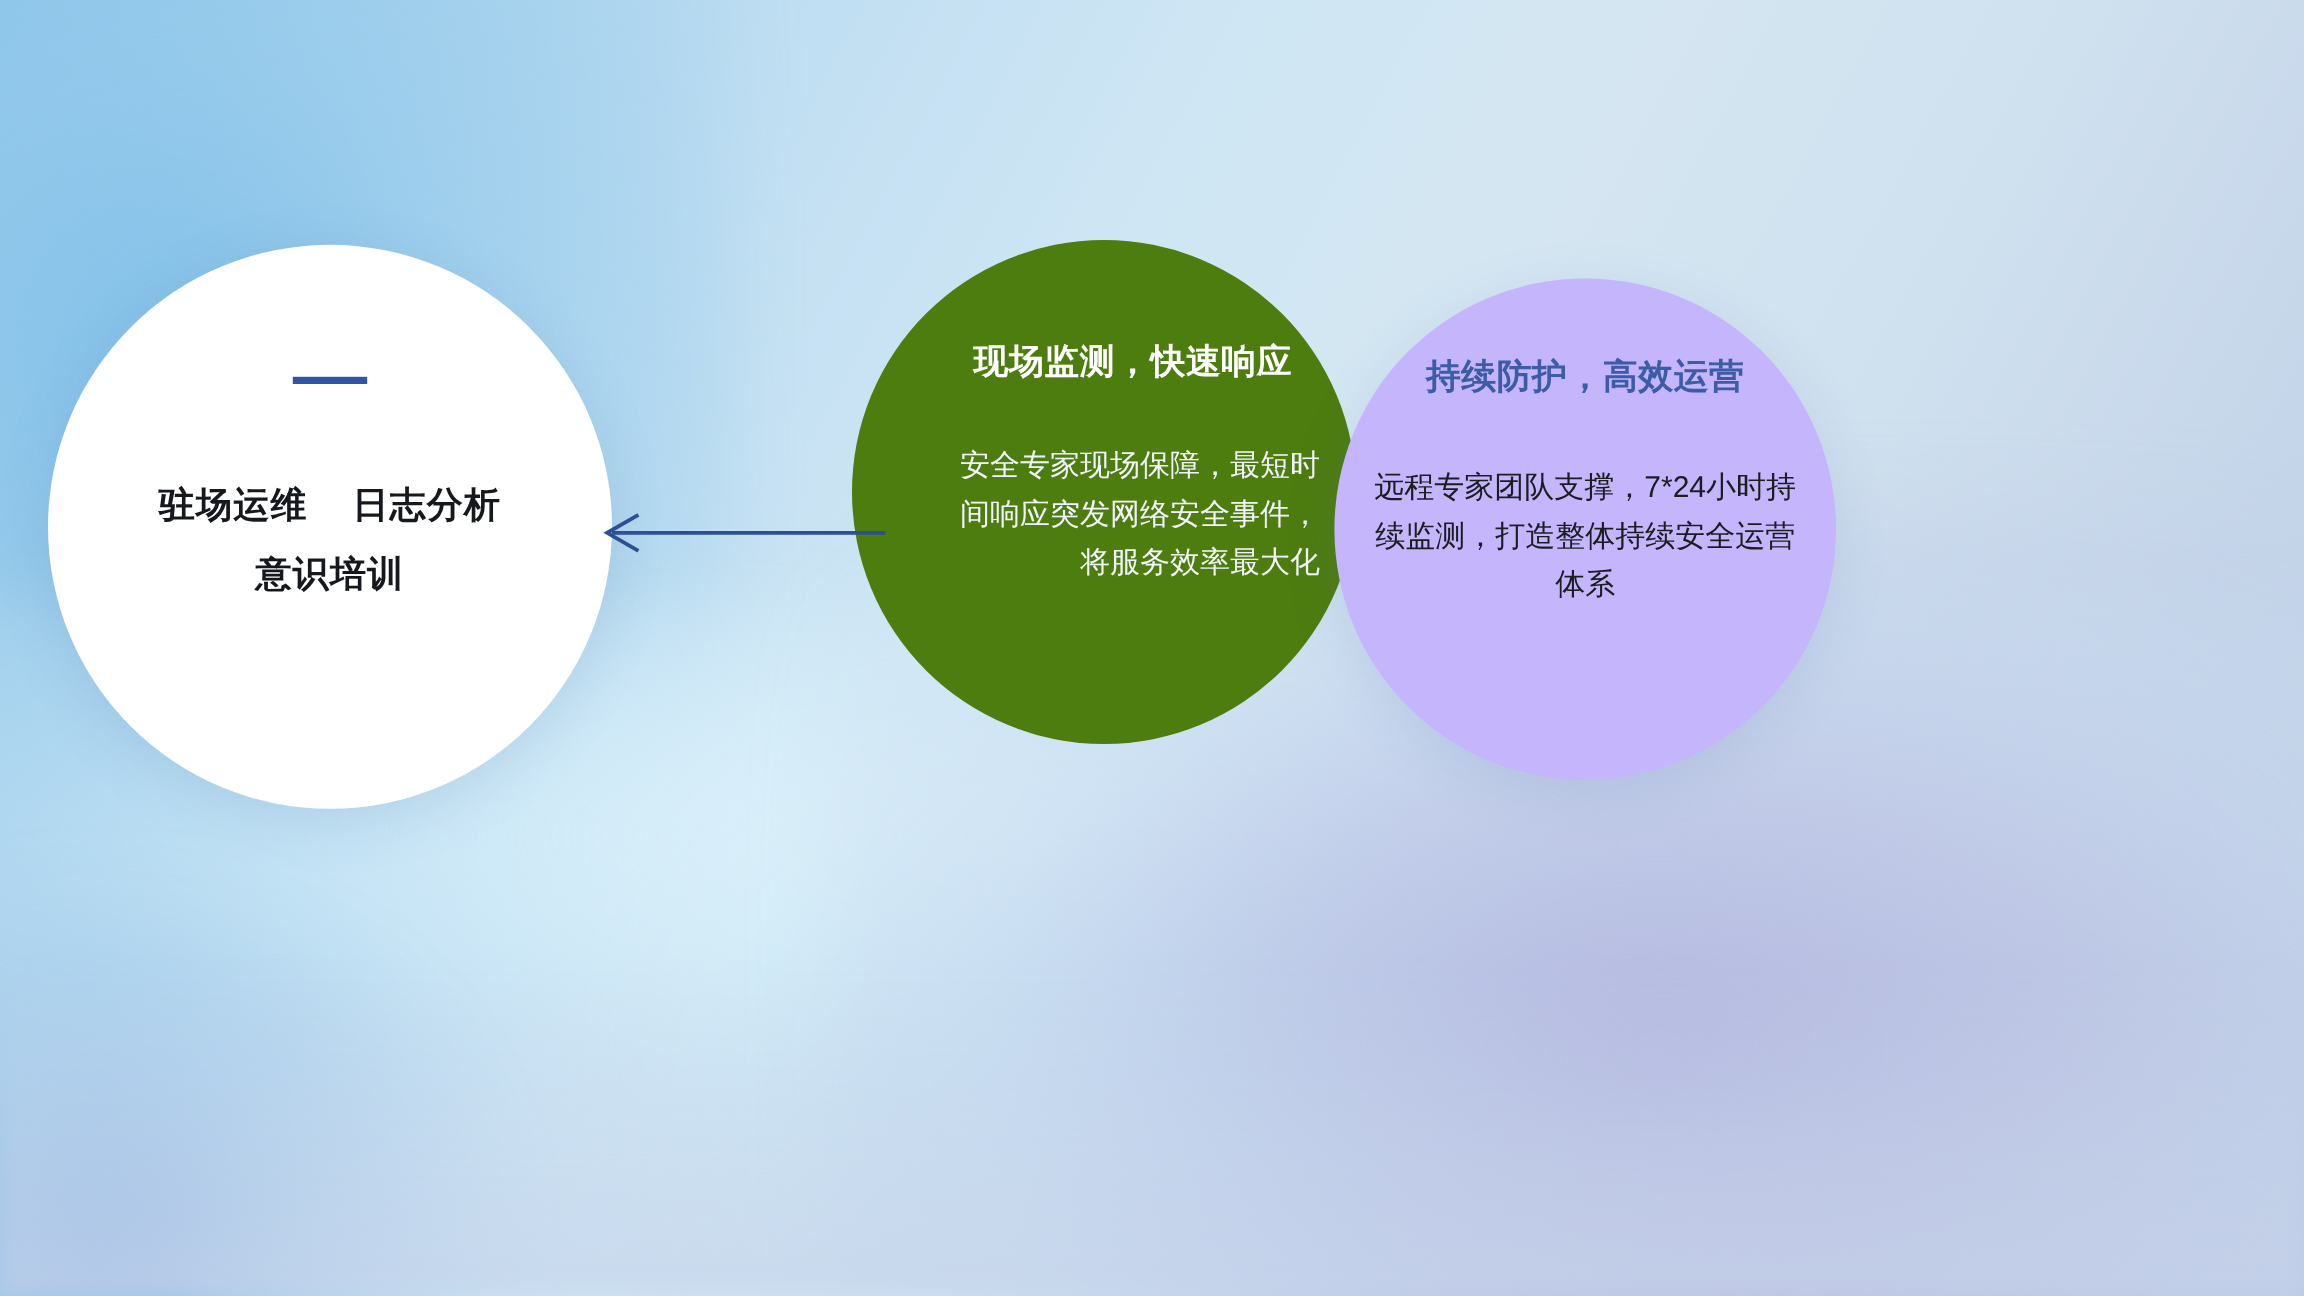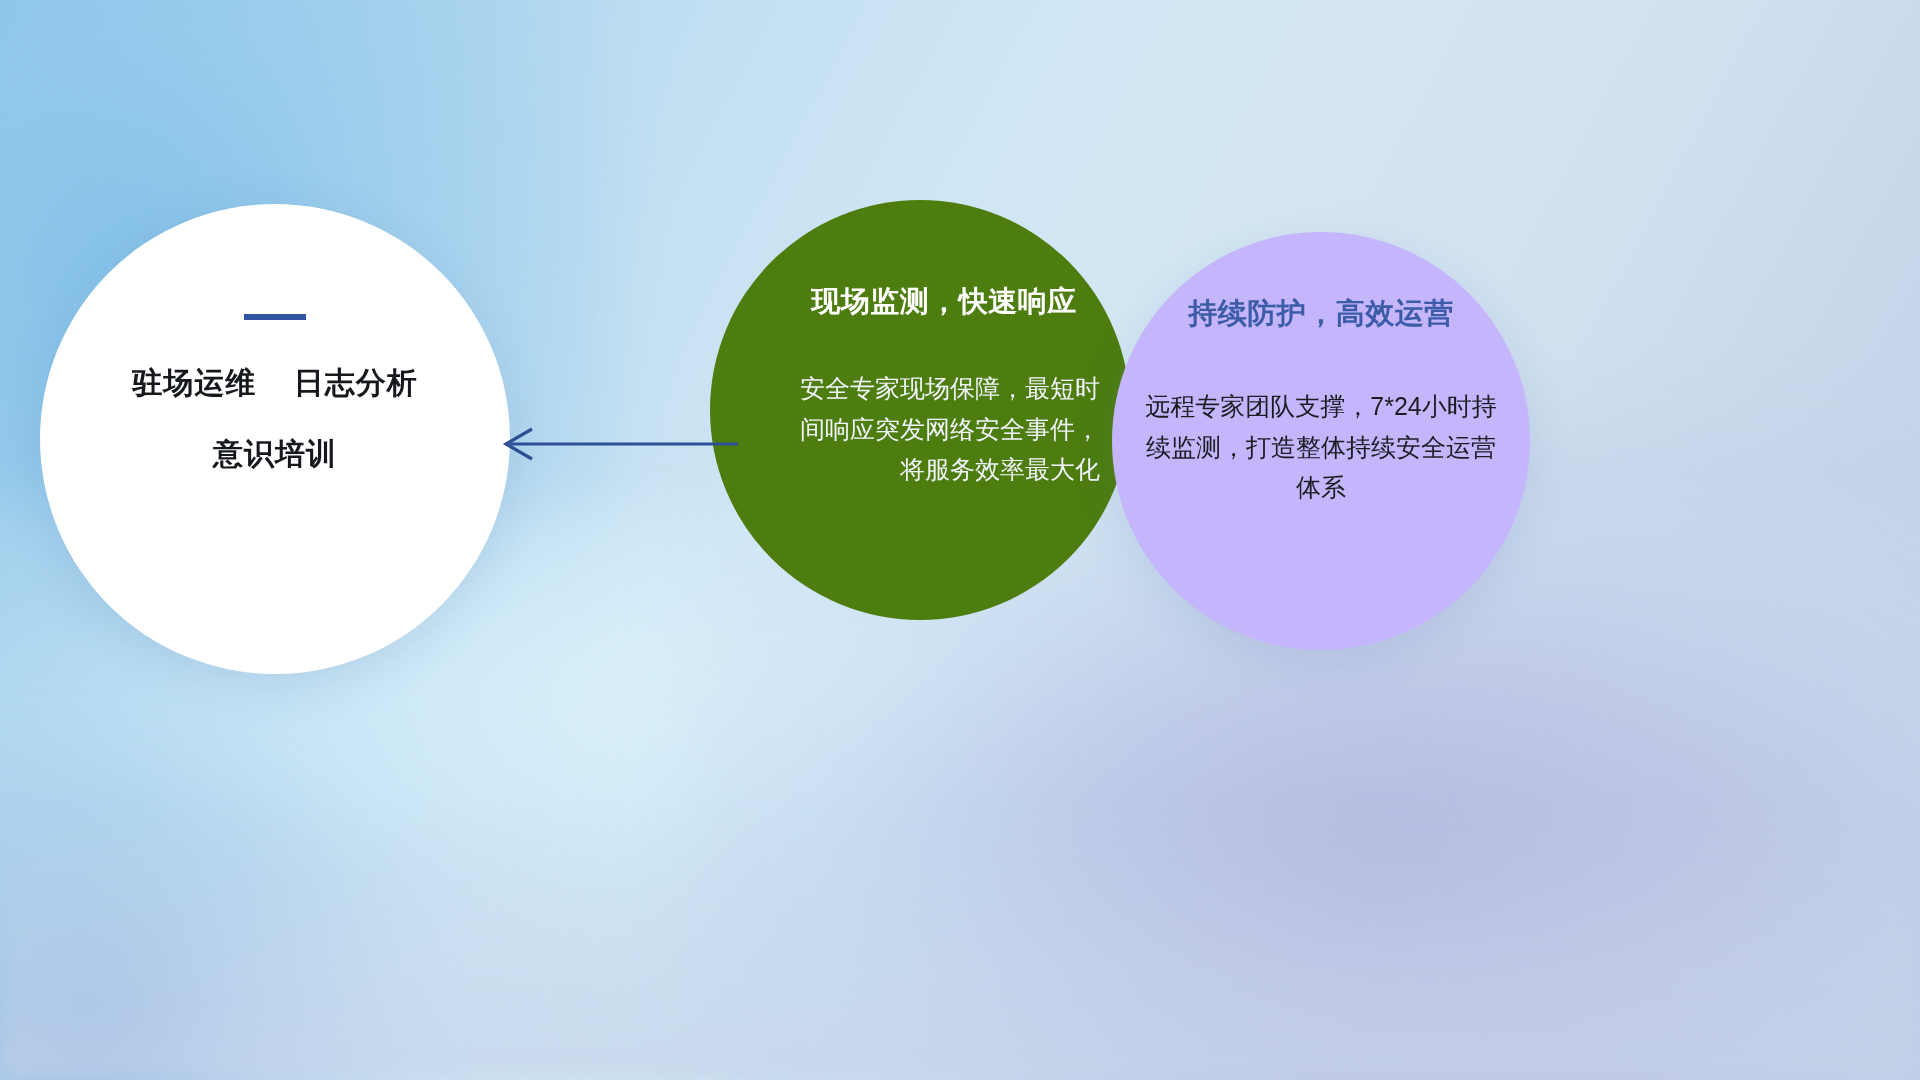--- a/index.html
+++ b/index.html
@@ -167,24 +167,25 @@
     gap: 24px;
   }
 
   .left-line {
     font-size: 30px;
     font-weight: bold;
     color: #15181c;
     letter-spacing: 1px;
     white-space: pre;
     line-height: 1.1;
+    margin-top: 39px;
   }
 
   .left-line.solo {
-    margin-top: 14px;
+    margin-top: 0;
   }
 
   
   .circle-mid {
     left: 710px;
     top: 200px;
     width: 420px;
     height: 420px;
     background: #4d7c0f;
     z-index: 2;

